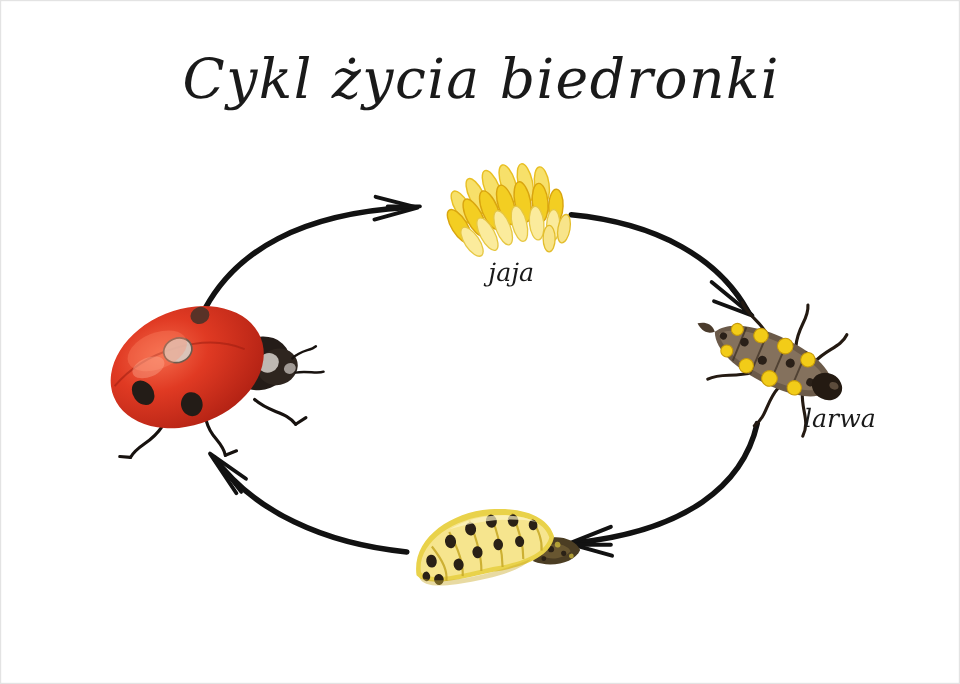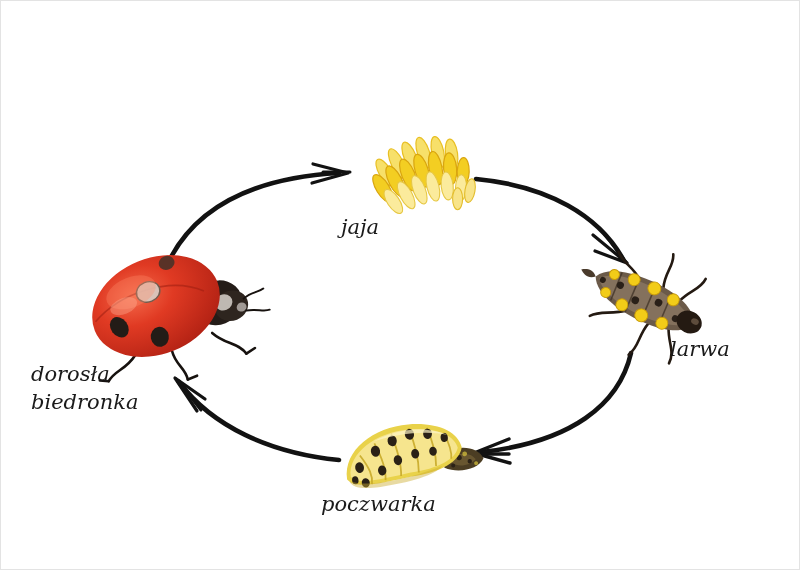--- a/index.html
+++ b/index.html
@@ -32,40 +32,41 @@
     letter-spacing: 1.2px;
     color: #1a1a1a;
     white-space: nowrap;
   }
   .label {
     position: absolute;
     font-family: "DejaVu Serif", serif;
     font-style: italic;
     font-size: 21px;
     color: #1a1a1a;
-    text-align: left;
+    text-align: center;
     line-height: 1.35;
     white-space: pre-line;
   }
   #label-eggs   { left: 340px; top: 212px; width: 170px; }
   #label-larva  { left: 645px; top: 334px; width: 130px; text-align: left; margin-left: 24px; }
   #label-pupa   { left: 320px; top: 489px; width: 190px; }
   #label-adult  { left: 30px;  top: 359px; width: 160px; }
 
   #cycle-svg {
     position: absolute;
     left: 0; top: 0;
     width: 800px; height: 570px;
   }
 </style>
 </head>
 <body>
 
 <div id="poster">
 
+  <div id="title">Cykl życia biedronki</div>
 
   <svg id="cycle-svg" viewBox="0 0 800 570">
 
     <g>
       <path d="M170,256 C196,208 250,177 338,172" fill="none" stroke="#121212" stroke-width="4.6" stroke-linecap="round"></path>
       <path d="M312,163 L347,172 L311,182" fill="none" stroke="#121212" stroke-width="3.2" stroke-linecap="round" stroke-linejoin="round"></path>
       <path d="M322,171 L349,171" fill="none" stroke="#121212" stroke-width="3" stroke-linecap="round"></path>
     </g>
 
     <g>
@@ -263,18 +264,15 @@
 
       <path d="M-30,-16 C-6,-26 24,-24 44,-12 C22,-20 -6,-20 -30,-16 Z" fill="#fdf5c6" opacity="0.7"></path>
     </g>
 
   </svg>
 
   <div class="label" id="label-eggs">jaja</div>
 
   <div class="label" id="label-larva">larwa</div>
 
-  <div class="label" id="label-pupa">poczwarka</div>
-
-  <div class="label" id="label-adult">dorosła
-biedronka</div>
+
 
 </div>
 
 </body></html>

